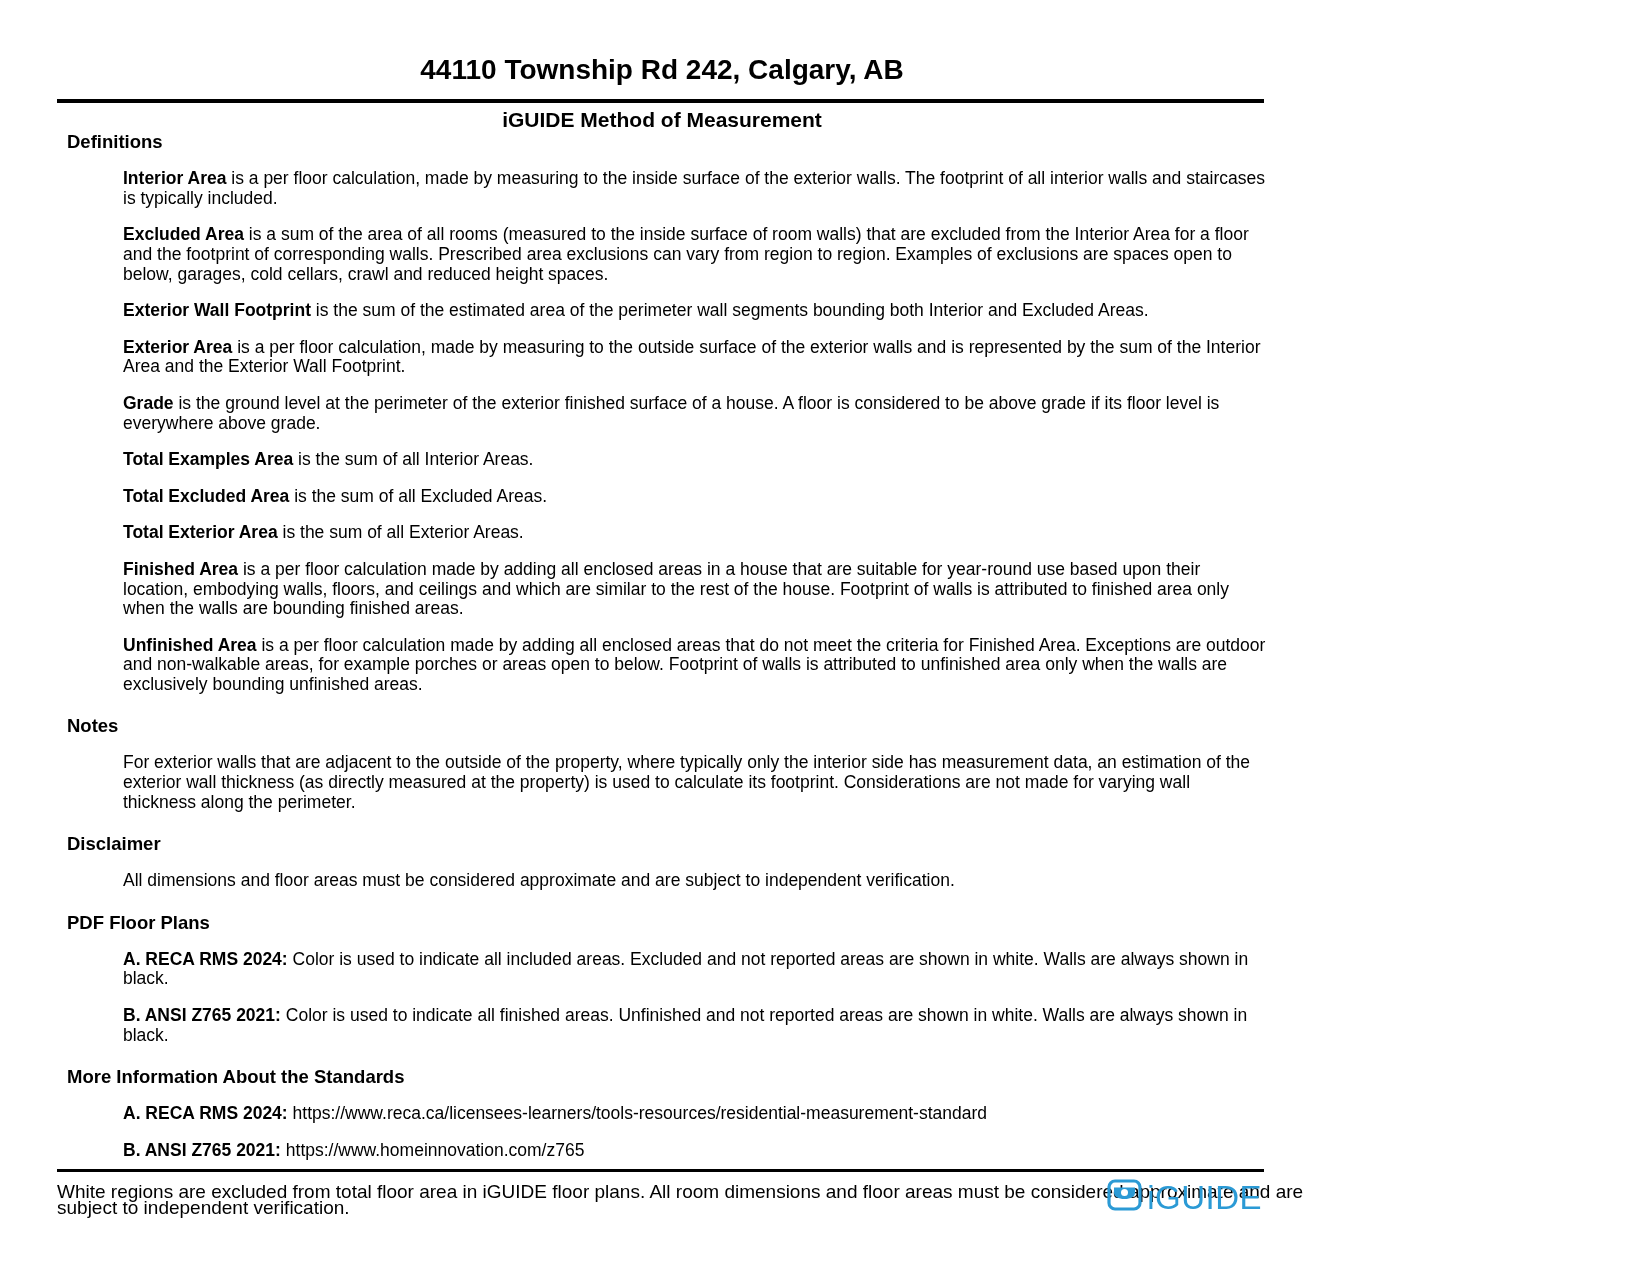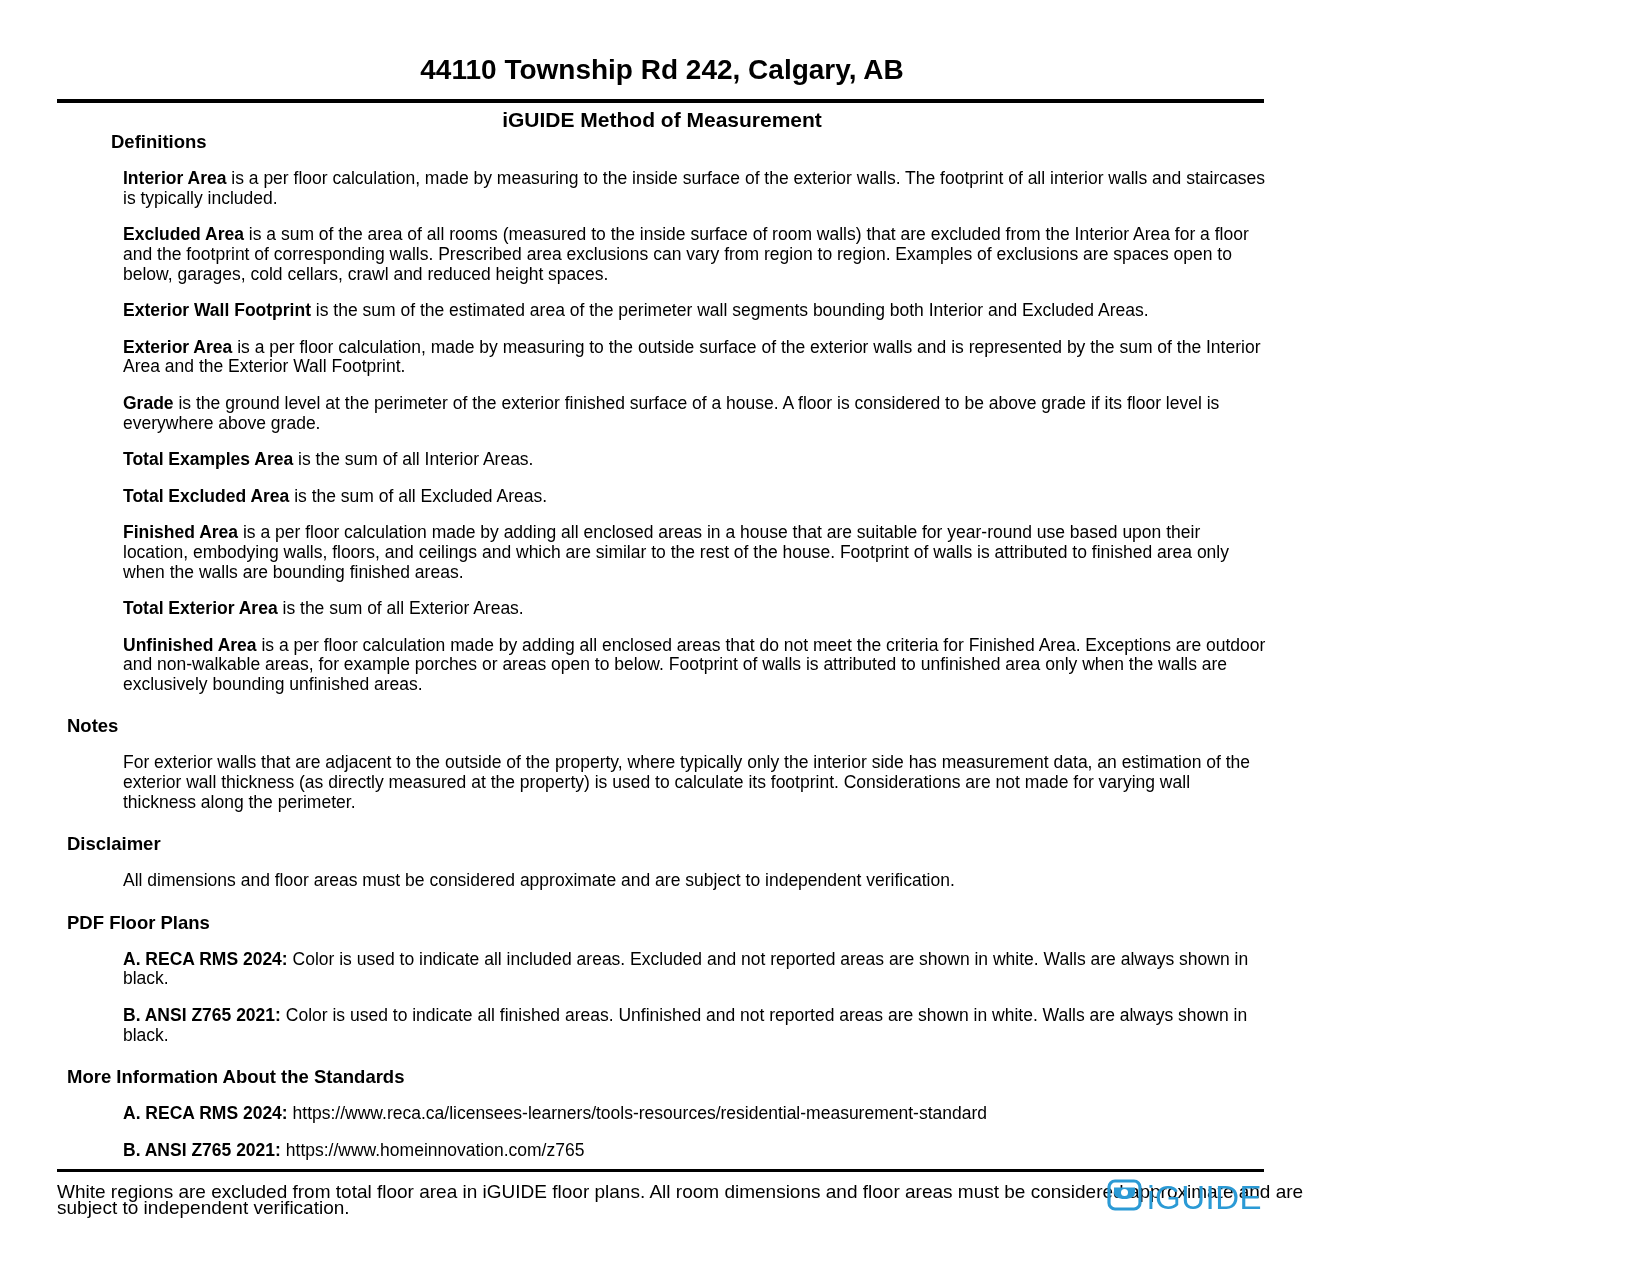--- a/index.html
+++ b/index.html
@@ -25,21 +25,21 @@
     font-size:21px; font-weight:700; line-height:23px;
   }
   .content {
     margin:0 57px 0 67px;
     font-size:17.5px; line-height:19.6px;
   }
   .content h2 {
     font-size:18.5px; font-weight:700; line-height:21px;
     margin:21px 0 0;
   }
-  .content h2.first { margin-top:0;margin-left:44px; }
+  .content h2.first { margin-top:0; }
   .para {
     margin:17px 0 0 56px;
   }
   .term { font-weight:700; }
   .footer-rule {
     position:absolute; left:57px; right:60px; top:1169px;
     height:3px; background:#000;
   }
   .footer-note {
     position:absolute; left:57px; top:1184px;
@@ -77,23 +77,23 @@
     <p class="para"><span class="term">Exterior Wall Footprint</span> <span>is the sum of the estimated area of the perimeter wall segments bounding both Interior and Excluded Areas.</span></p>
 
     <p class="para"><span class="term">Exterior Area</span> <span>is a per floor calculation, made by measuring to the outside surface of the exterior walls and is represented by the sum of the Interior Area and the Exterior Wall Footprint.</span></p>
 
     <p class="para"><span class="term">Grade</span> <span>is the ground level at the perimeter of the exterior finished surface of a house. A floor is considered to be above grade if its floor level is everywhere above grade.</span></p>
 
     <p class="para"><span class="term">Total Examples Area</span> <span>is the sum of all Interior Areas.</span></p>
 
     <p class="para"><span class="term">Total Excluded Area</span> <span>is the sum of all Excluded Areas.</span></p>
 
+    <p class="para"><span class="term">Total Exterior Area</span> <span>is the sum of all Exterior Areas.</span></p>
+
     <p class="para"><span class="term">Finished Area</span> <span>is a per floor calculation made by adding all enclosed areas in a house that are suitable for year-round use based upon their location, embodying walls, floors, and ceilings and which are similar to the rest of the house. Footprint of walls is attributed to finished area only when the walls are bounding finished areas.</span></p>
-
-    <p class="para"><span class="term">Total Exterior Area</span> <span>is the sum of all Exterior Areas.</span></p>
 
     <p class="para"><span class="term">Unfinished Area</span> <span>is a per floor calculation made by adding all enclosed areas that do not meet the criteria for Finished Area. Exceptions are outdoor and non-walkable areas, for example porches or areas open to below. Footprint of walls is attributed to unfinished area only when the walls are exclusively bounding unfinished areas.</span></p>
 
     <h2>Notes</h2>
 
     <p class="para">For exterior walls that are adjacent to the outside of the property, where typically only the interior side has measurement data, an estimation of the exterior wall thickness (as directly measured at the property) is used to calculate its footprint. Considerations are not made for varying wall thickness along the perimeter.</p>
 
     <h2>Disclaimer</h2>
 
     <p class="para">All dimensions and floor areas must be considered approximate and are subject to independent verification.</p>

